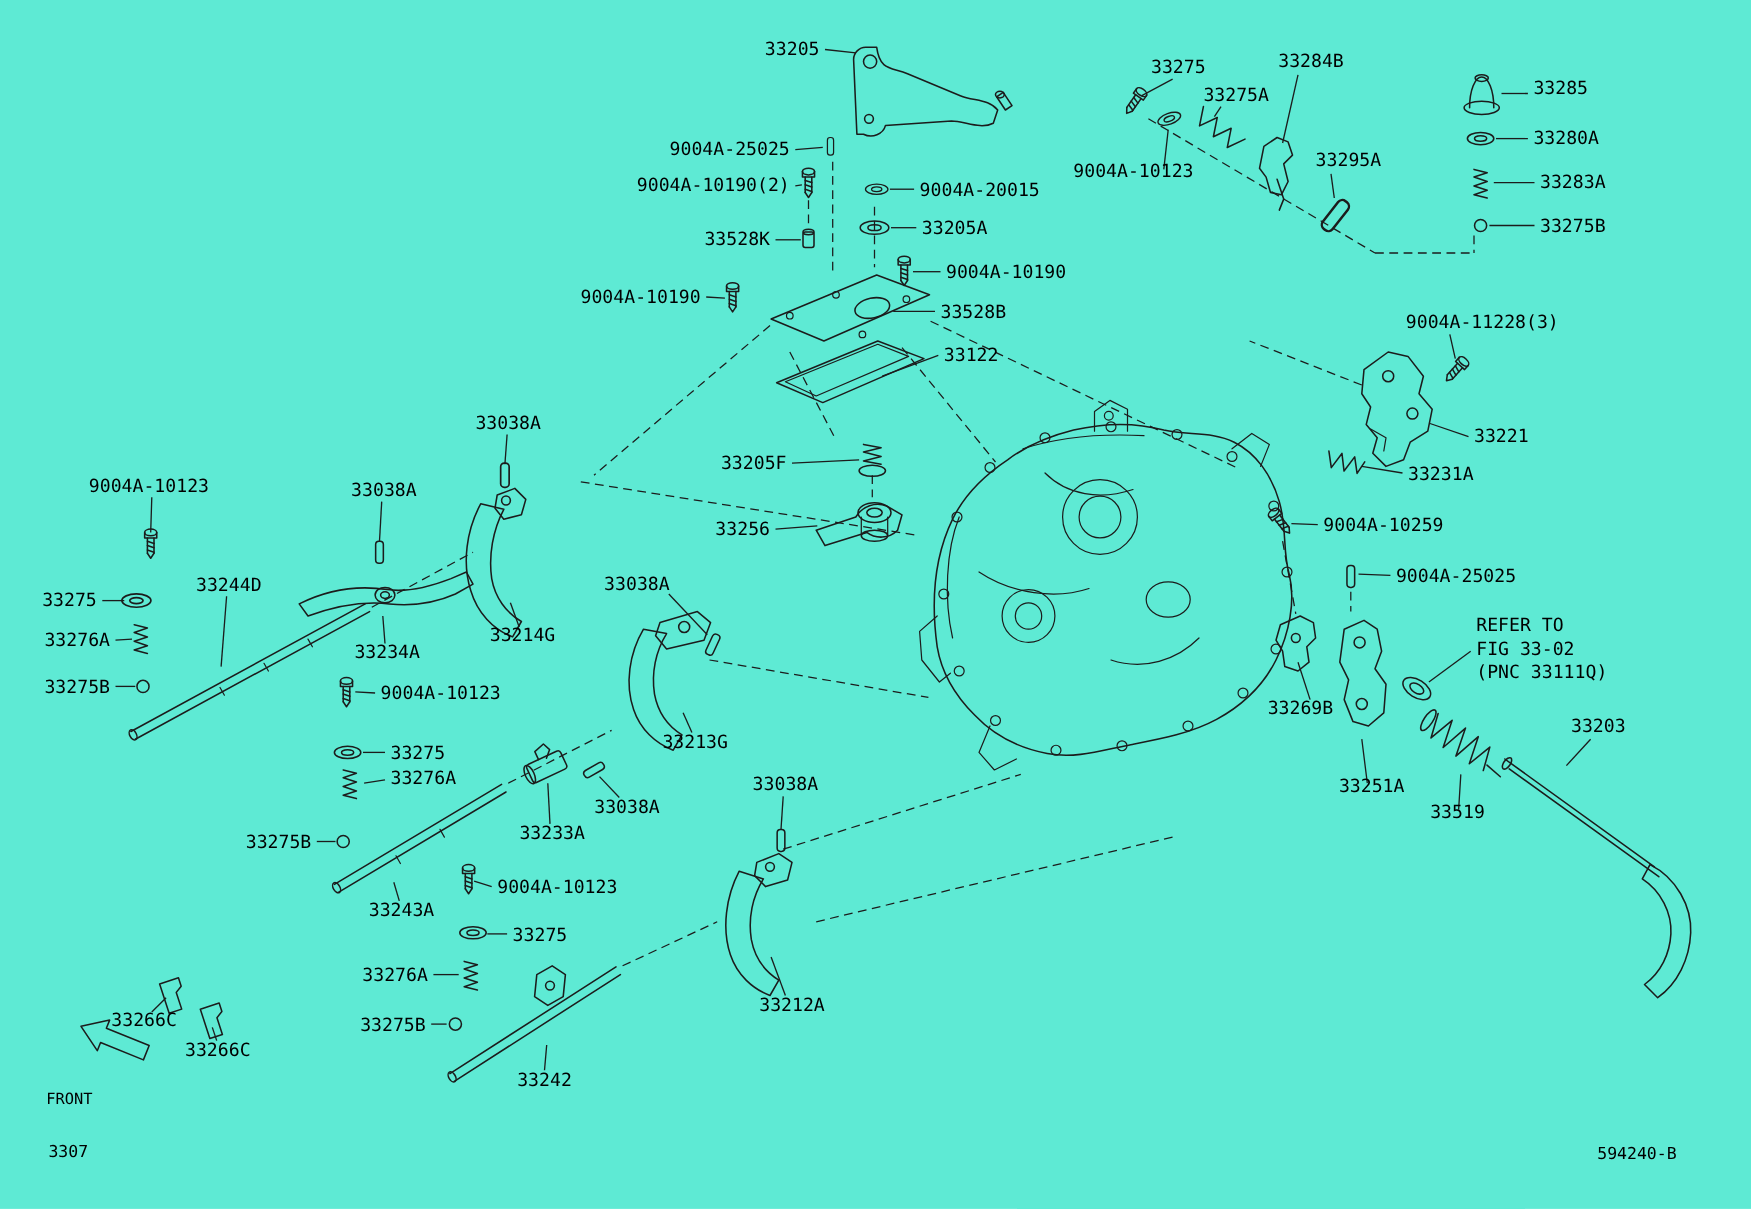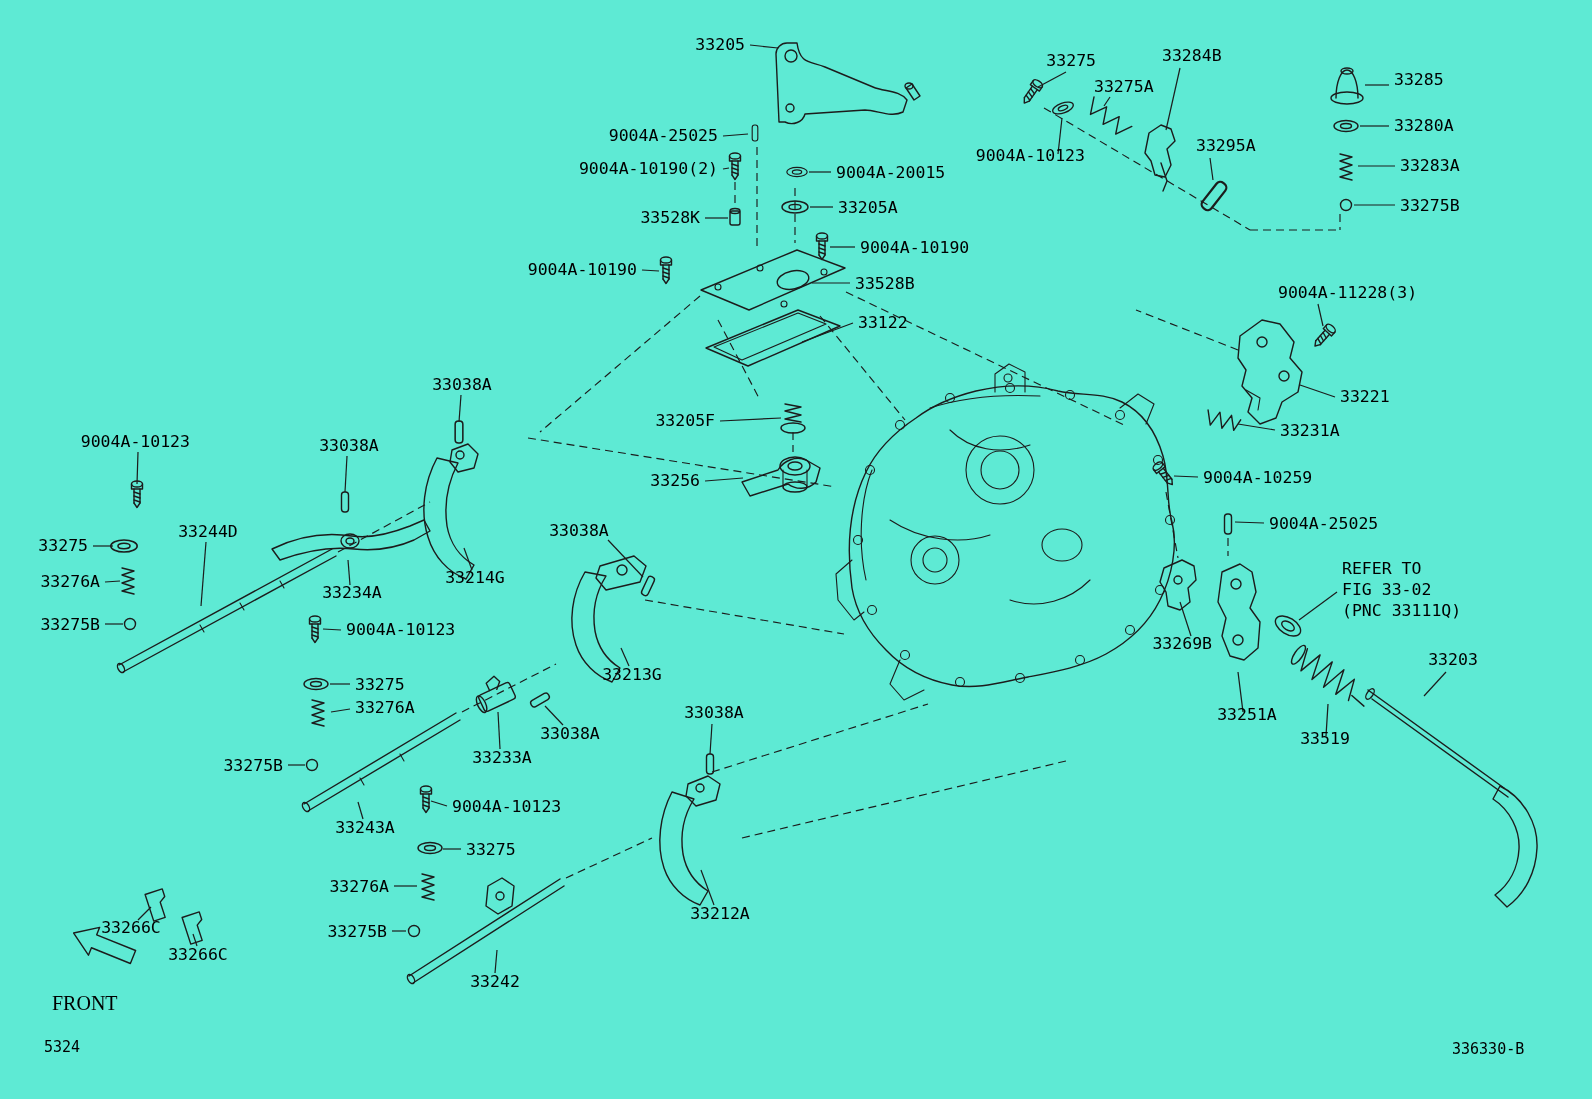--- a/index.html
+++ b/index.html
@@ -7,21 +7,21 @@
          font-family:"DejaVu Sans Mono",monospace;}
   .stage svg{position:absolute;left:0;top:0;}
   .art{stroke:#1c1c1c;fill:none;stroke-width:1.4;stroke-linejoin:round;stroke-linecap:round;}
   .thin{stroke-width:1.1;}
   .dashed{stroke:#1c1c1c;fill:none;stroke-width:1.15;stroke-dasharray:8 5;}
   .leader{stroke:#1c1c1c;stroke-width:1.2;}
   text.part-label{font-family:"DejaVu Sans Mono",monospace;font-size:16.5px;fill:#000;}
   .corner{position:absolute;font-size:15px;color:#000;font-family:"DejaVu Sans Mono",monospace;}
   #sheet-no{left:44px;top:1038px;}
   #diagram-code{left:1452px;top:1040px;}
-  #front-label{left:52px;top:992px;font-size:20px;font-family:Liberation Serif, serif;}
+  #front-label{left:42px;top:992px;font-size:14px;}
 </style>
 </head>
 <body>
 
 <div class="stage">
 
   <svg viewBox="0 0 1592 1099" width="1592" height="1099">
     <defs>
       <g id="sym-bolt">
         <ellipse cx="0" cy="-10" rx="5.5" ry="3"></ellipse>
@@ -398,15 +398,15 @@
         <line x1="197" y1="946" x2="193" y2="934" class="leader"></line>
         <text x="198" y="960" text-anchor="middle" class="part-label">33266C</text>
         <line x1="495" y1="973" x2="497" y2="950" class="leader"></line>
         <text x="495" y="987" text-anchor="middle" class="part-label">33242</text>
         <line x1="714" y1="905" x2="701" y2="870" class="leader"></line>
         <text x="720" y="919" text-anchor="middle" class="part-label">33212A</text>
       </g>
   </svg>
 
   <div class="corner" id="front-label">FRONT</div>
-  <div class="corner" id="sheet-no">5324</div>
-  <div class="corner" id="diagram-code">336330-B</div>
+  <div class="corner" id="sheet-no">3307</div>
+  <div class="corner" id="diagram-code">594240-B</div>
 </div>
 
 </body></html>

